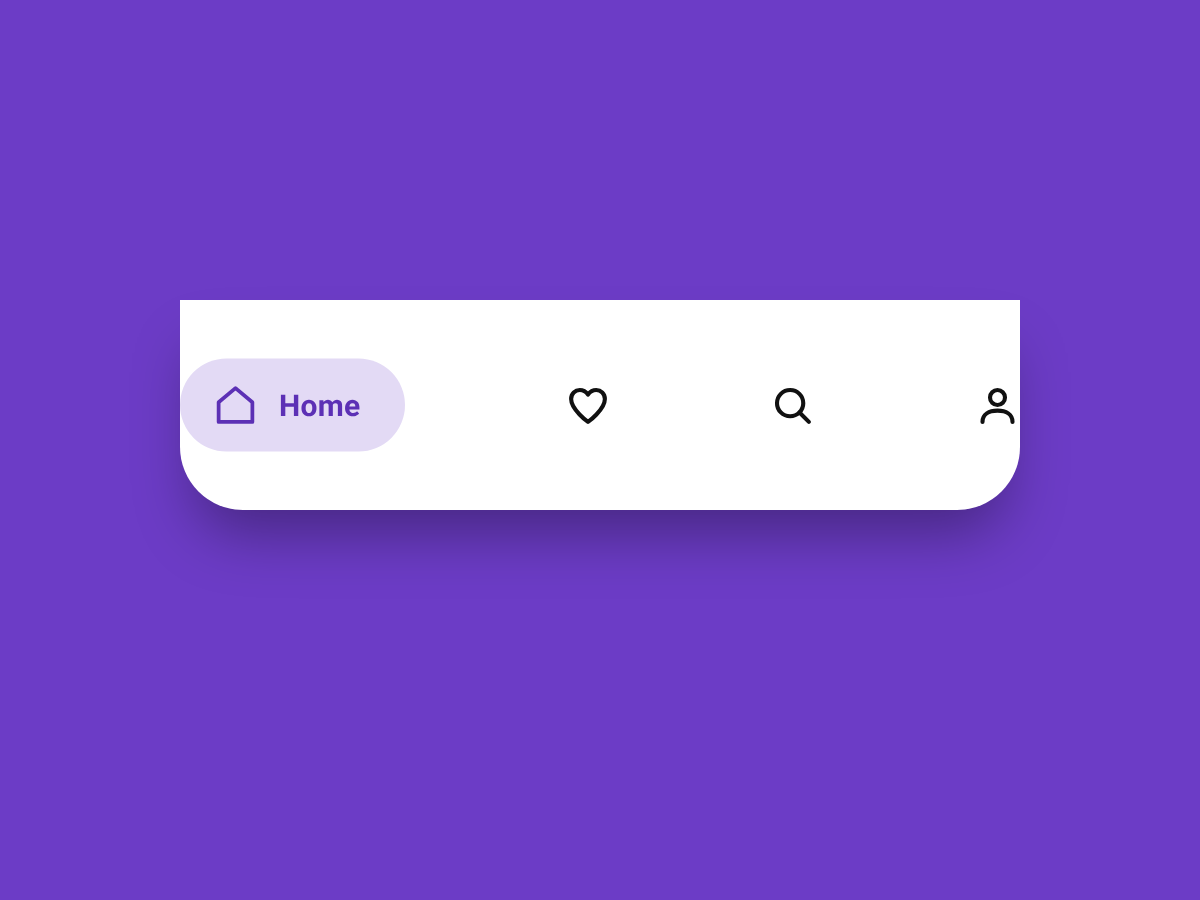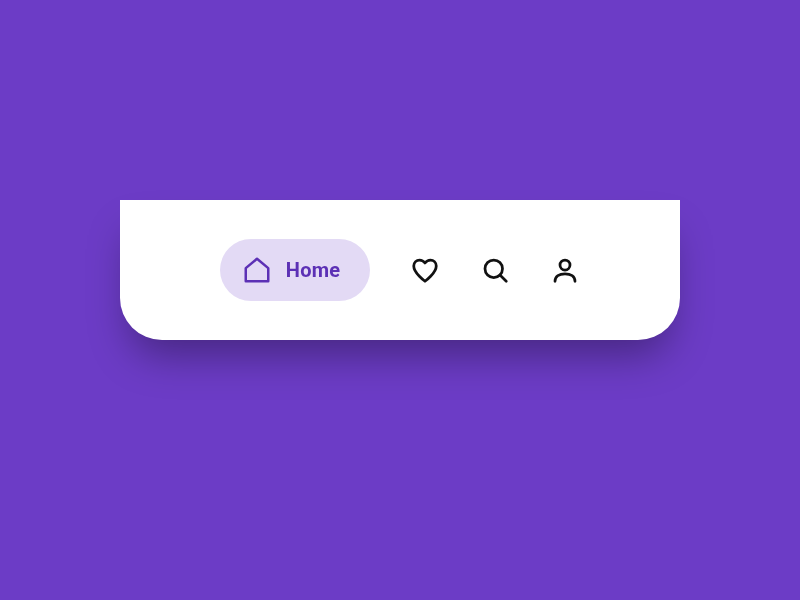--- a/index.html
+++ b/index.html
@@ -12,21 +12,21 @@
     font-family: -apple-system, "Segoe UI", Roboto, Arial, sans-serif;
   }
   .nav-container {
     width: 560px;
     height: 140px;
     background: #ffffff;
     border-radius: 0 0 42px 42px;
     box-shadow: 0 25px 40px -10px rgba(0,0,0,0.35);
     display: flex;
     align-items: center;
-    justify-content: center;
+    justify-content: space-between;
     gap: 40px;
     position: relative;
     top: -30px;
   }
   .nav-item {
     display: inline-flex;
     align-items: center;
     justify-content: center;
     cursor: pointer;
   }

